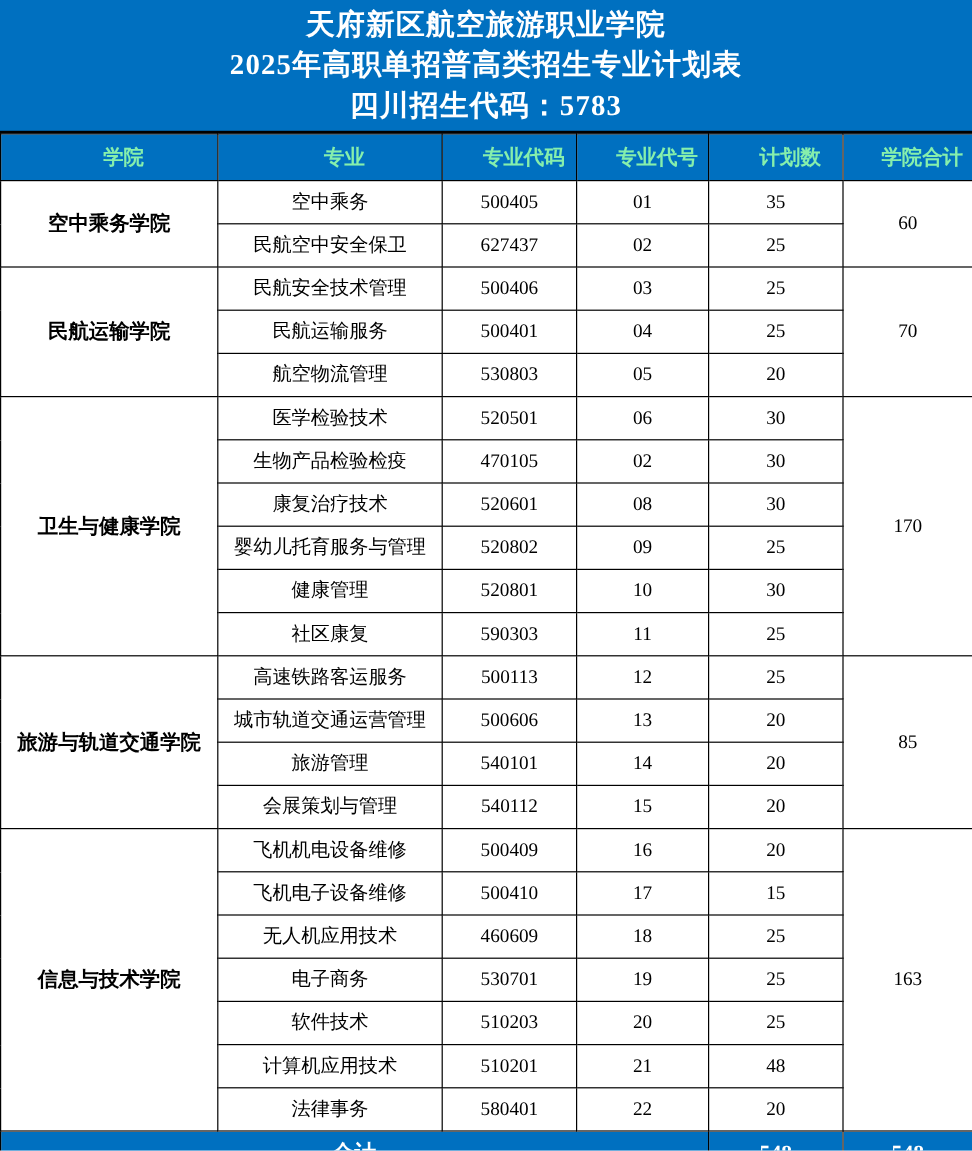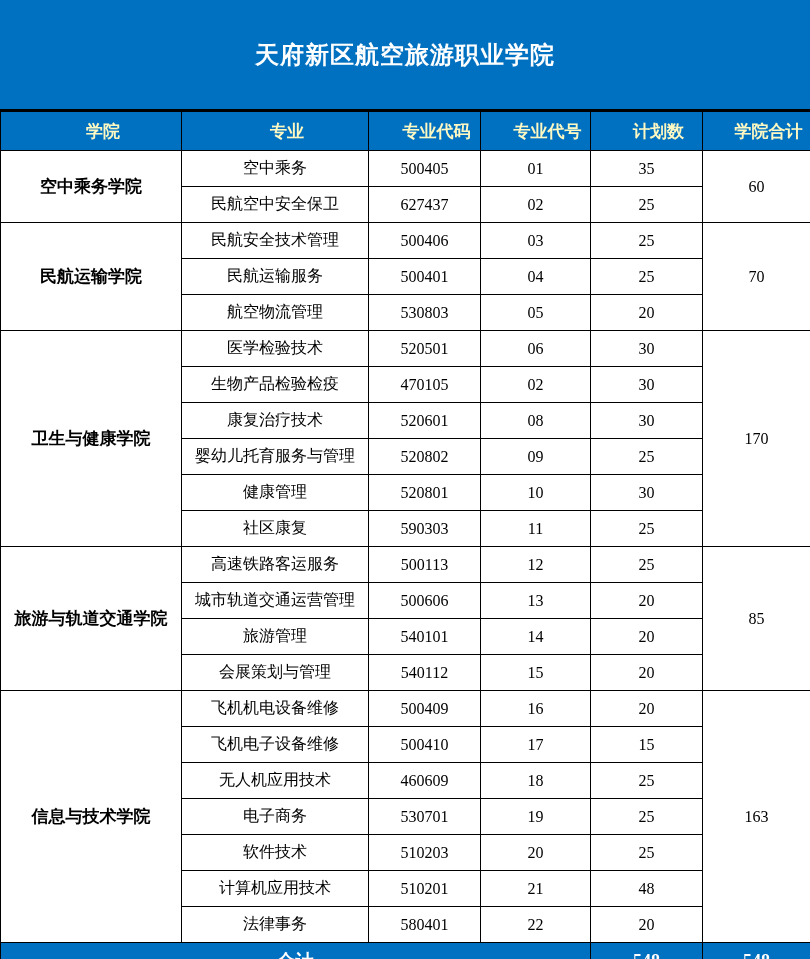--- a/index.html
+++ b/index.html
@@ -45,21 +45,21 @@
   th, td {
     border: 1px solid #000000;
     text-align: center;
     vertical-align: middle;
     padding: 0;
     overflow: hidden;
     white-space: nowrap;
   }
   thead th {
     background: var(--blue, #0070C0);
-    color: #fef9c3;
+    color: #86efac;
     font-weight: bold;
     font-size: 17px;
     height: 38px;
     padding-left: 24px;
   }
   tbody td {
     color: #000000;
     font-size: 16px;
     height: 35px;
     background: #ffffff;
@@ -80,20 +80,22 @@
     border-bottom: 2px solid #000000;
   }
 </style>
 </head>
 <body>
 
 <div class="page">
 
   <div class="title-block">
     <div class="title-line">天府新区航空旅游职业学院</div>
+    <div class="title-line">2025年高职单招普高类招生专业计划表</div>
+    <div class="title-line">四川招生代码：5783</div>
   </div>
 
   <table class="plan-table">
     <colgroup>
       <col style="width:181px">
       <col style="width:187px">
       <col style="width:112px">
       <col style="width:110px">
       <col style="width:112px">
       <col style="width:108px">

